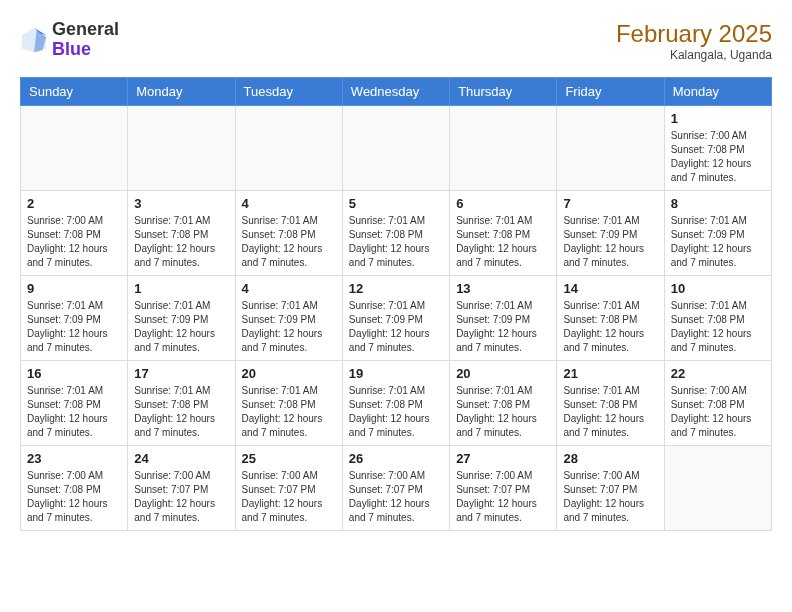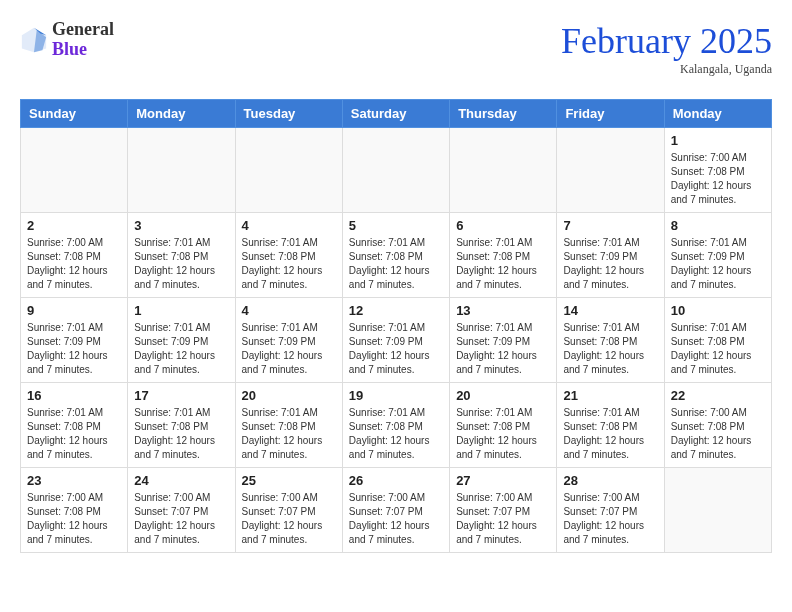--- a/index.html
+++ b/index.html
@@ -7,22 +7,21 @@
       font-family: Arial, sans-serif;
       background: #fff;
       width: 792px;
       min-height: 612px;
       padding: 20px;
     }
     .header-area {
       display: flex;
       justify-content: space-between;
       align-items: flex-start;
-      margin-bottom: 22px;
-      font-family: Liberation Serif, serif;
+      margin-bottom: 15px;
     }
     .logo {
       display: flex;
       align-items: center;
       gap: 4px;
     }
     .logo-text {
       font-size: 18px;
       font-weight: bold;
       line-height: 1.1;
@@ -30,38 +29,38 @@
     .logo-general { color: #333; }
     .logo-blue { color: #6d28d9; }
     .logo-icon {
       width: 28px;
       height: 28px;
     }
     .title-area {
       text-align: right;
     }
     .month-title {
-      font-size: 36px;
+      font-size: 24px;
       font-weight: normal;
-      color: #1d4ed8;
+      color: #a16207;
     }
     .location {
       font-size: 12px;
       color: #444;
     }
     .calendar {
       width: 100%;
       border-collapse: collapse;
       border: 1px solid #ccc;
     }
     .calendar th {
       background: #3a7bd5;
       color: #fff;
       font-size: 13px;
-      font-weight: bold;
+      font-weight: normal;
       padding: 6px 8px;
       text-align: left;
       border: 1px solid #5090e0;
     }
     .calendar td {
       width: calc(100% / 7);
       vertical-align: top;
       padding: 5px 6px;
       font-size: 10.5px;
       color: #333;
@@ -106,21 +105,21 @@
     <div class="location">Kalangala, Uganda</div>
   </div>
 </div>
 
 <table class="calendar">
   <thead>
     <tr>
     <th>Sunday</th>
         <th>Monday</th>
         <th>Tuesday</th>
-        <th>Saturday</th>
+        <th>Wednesday</th>
         <th>Thursday</th>
         <th>Friday</th>
         <th>Monday</th>
       </tr>
   </thead>
   <tbody id="calendar-body">
   <tr>
         <td class="empty"></td>
         <td class="empty"></td>
         <td class="empty"></td>

